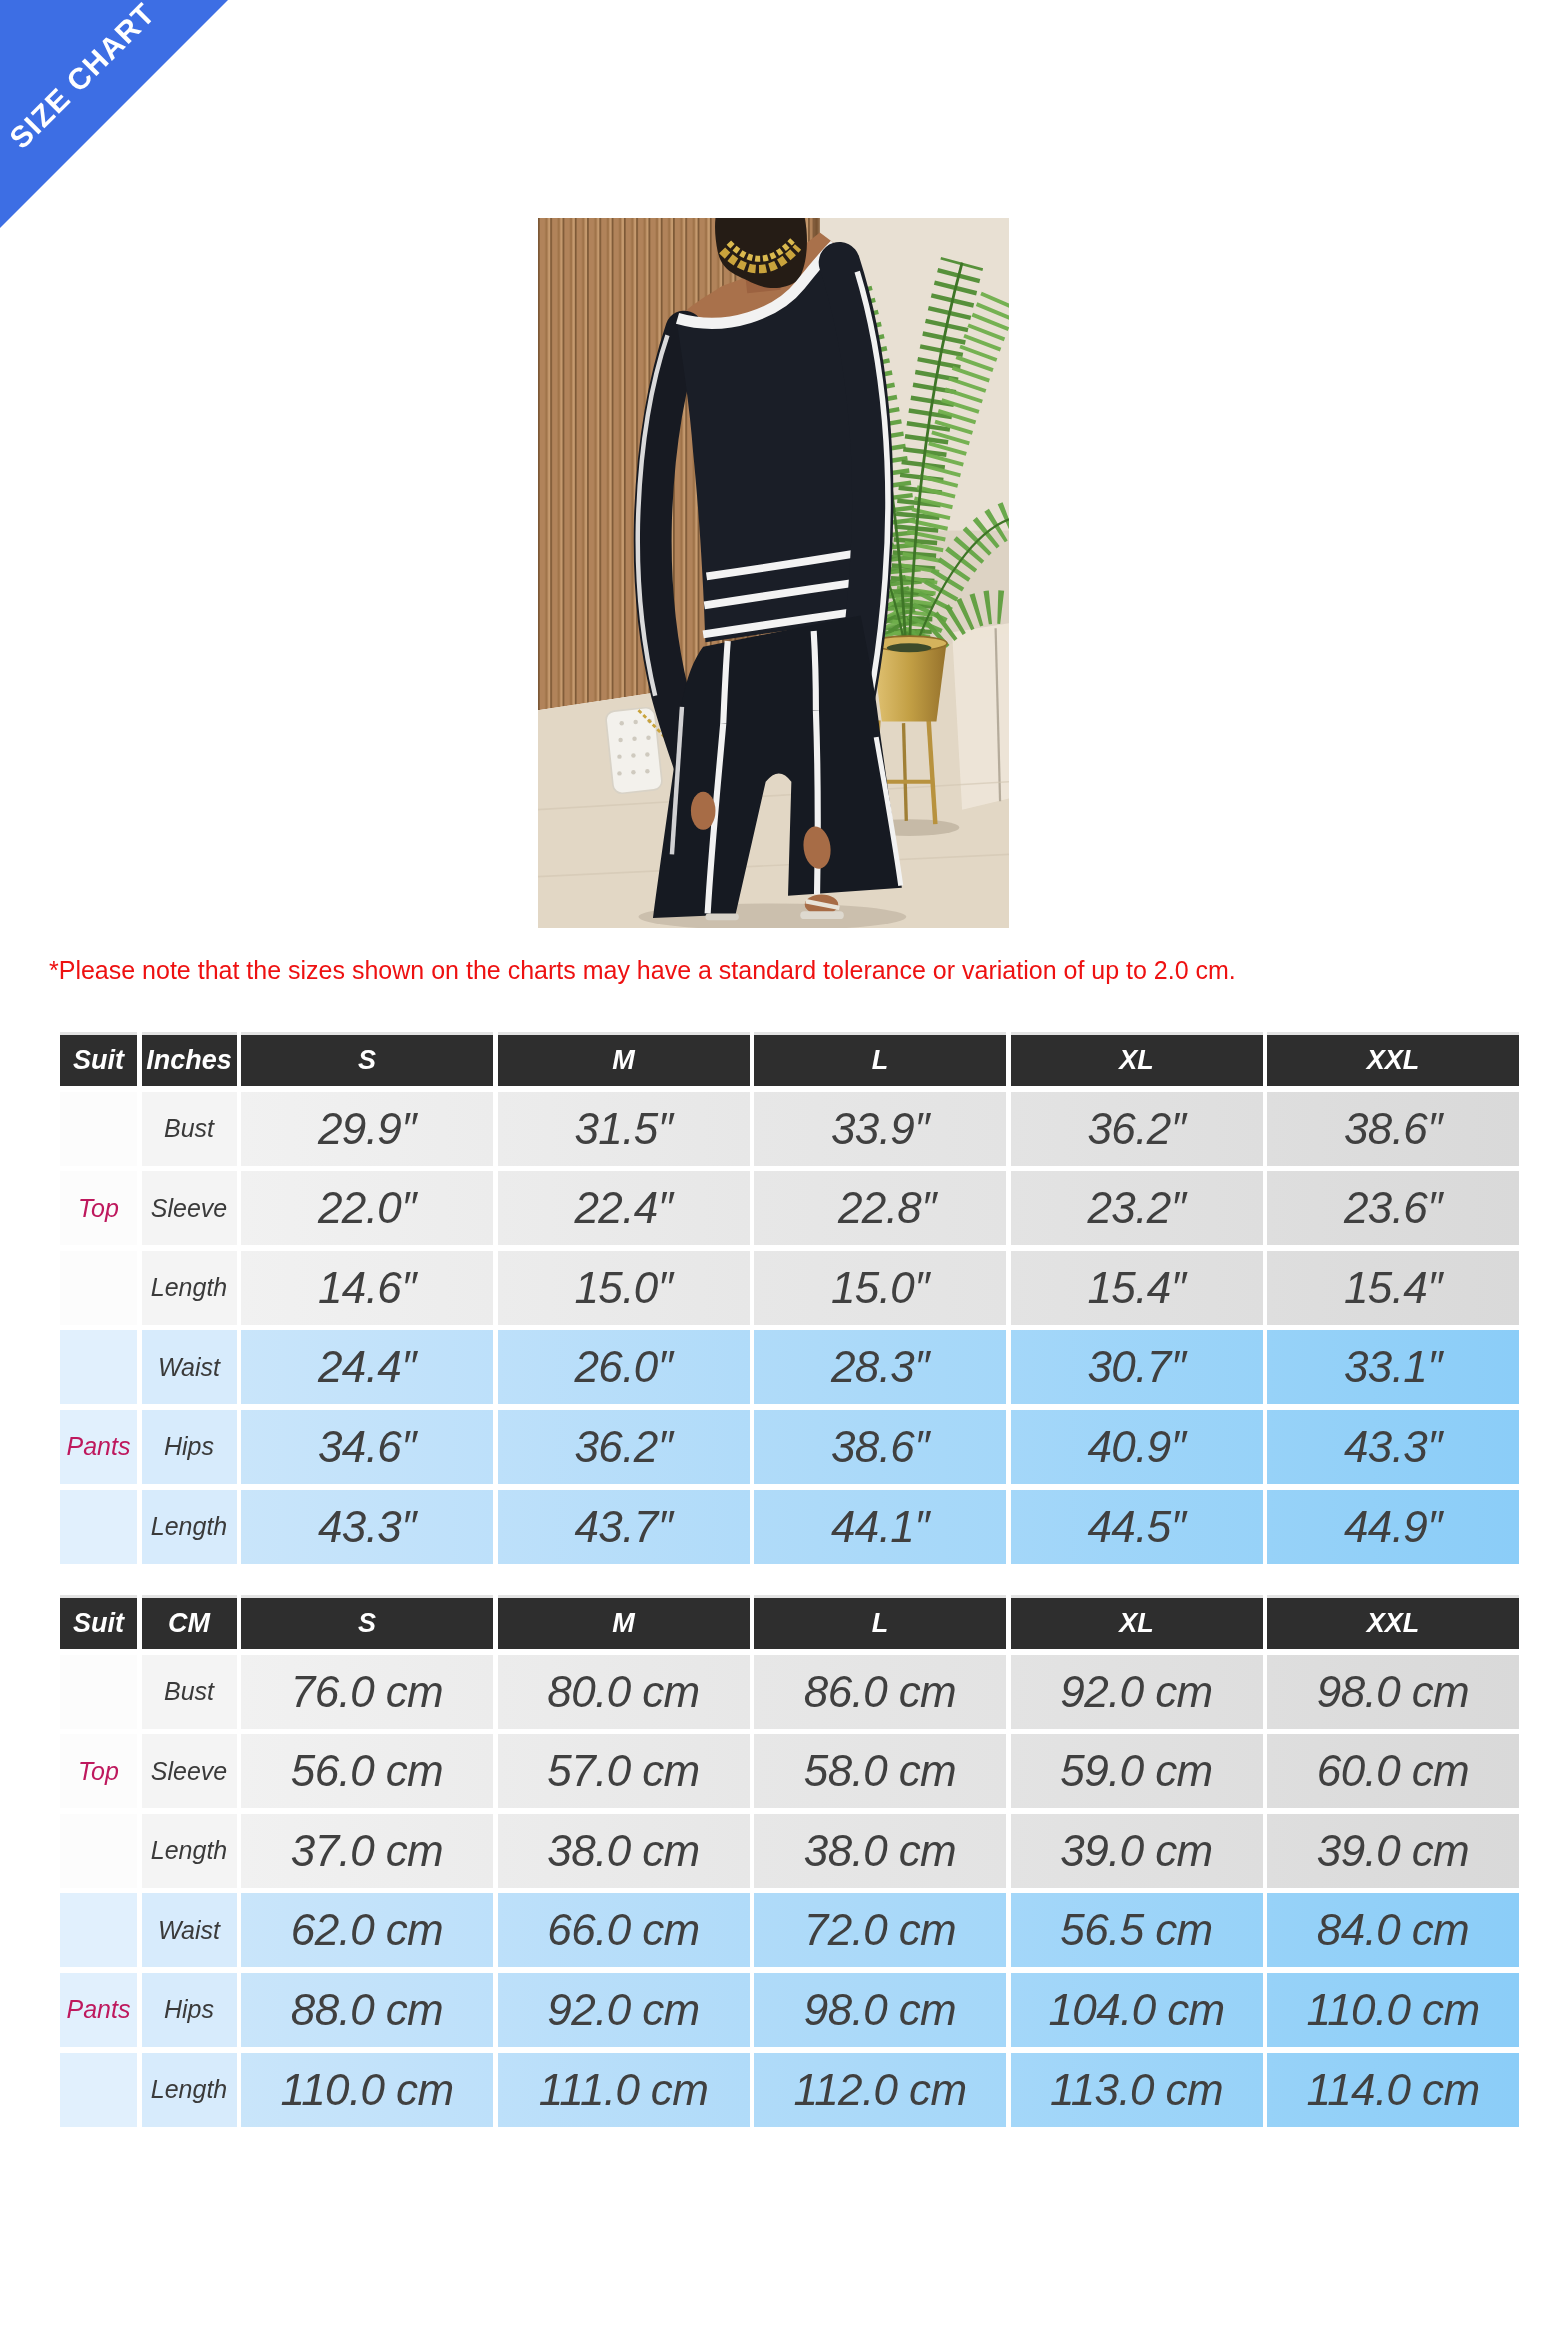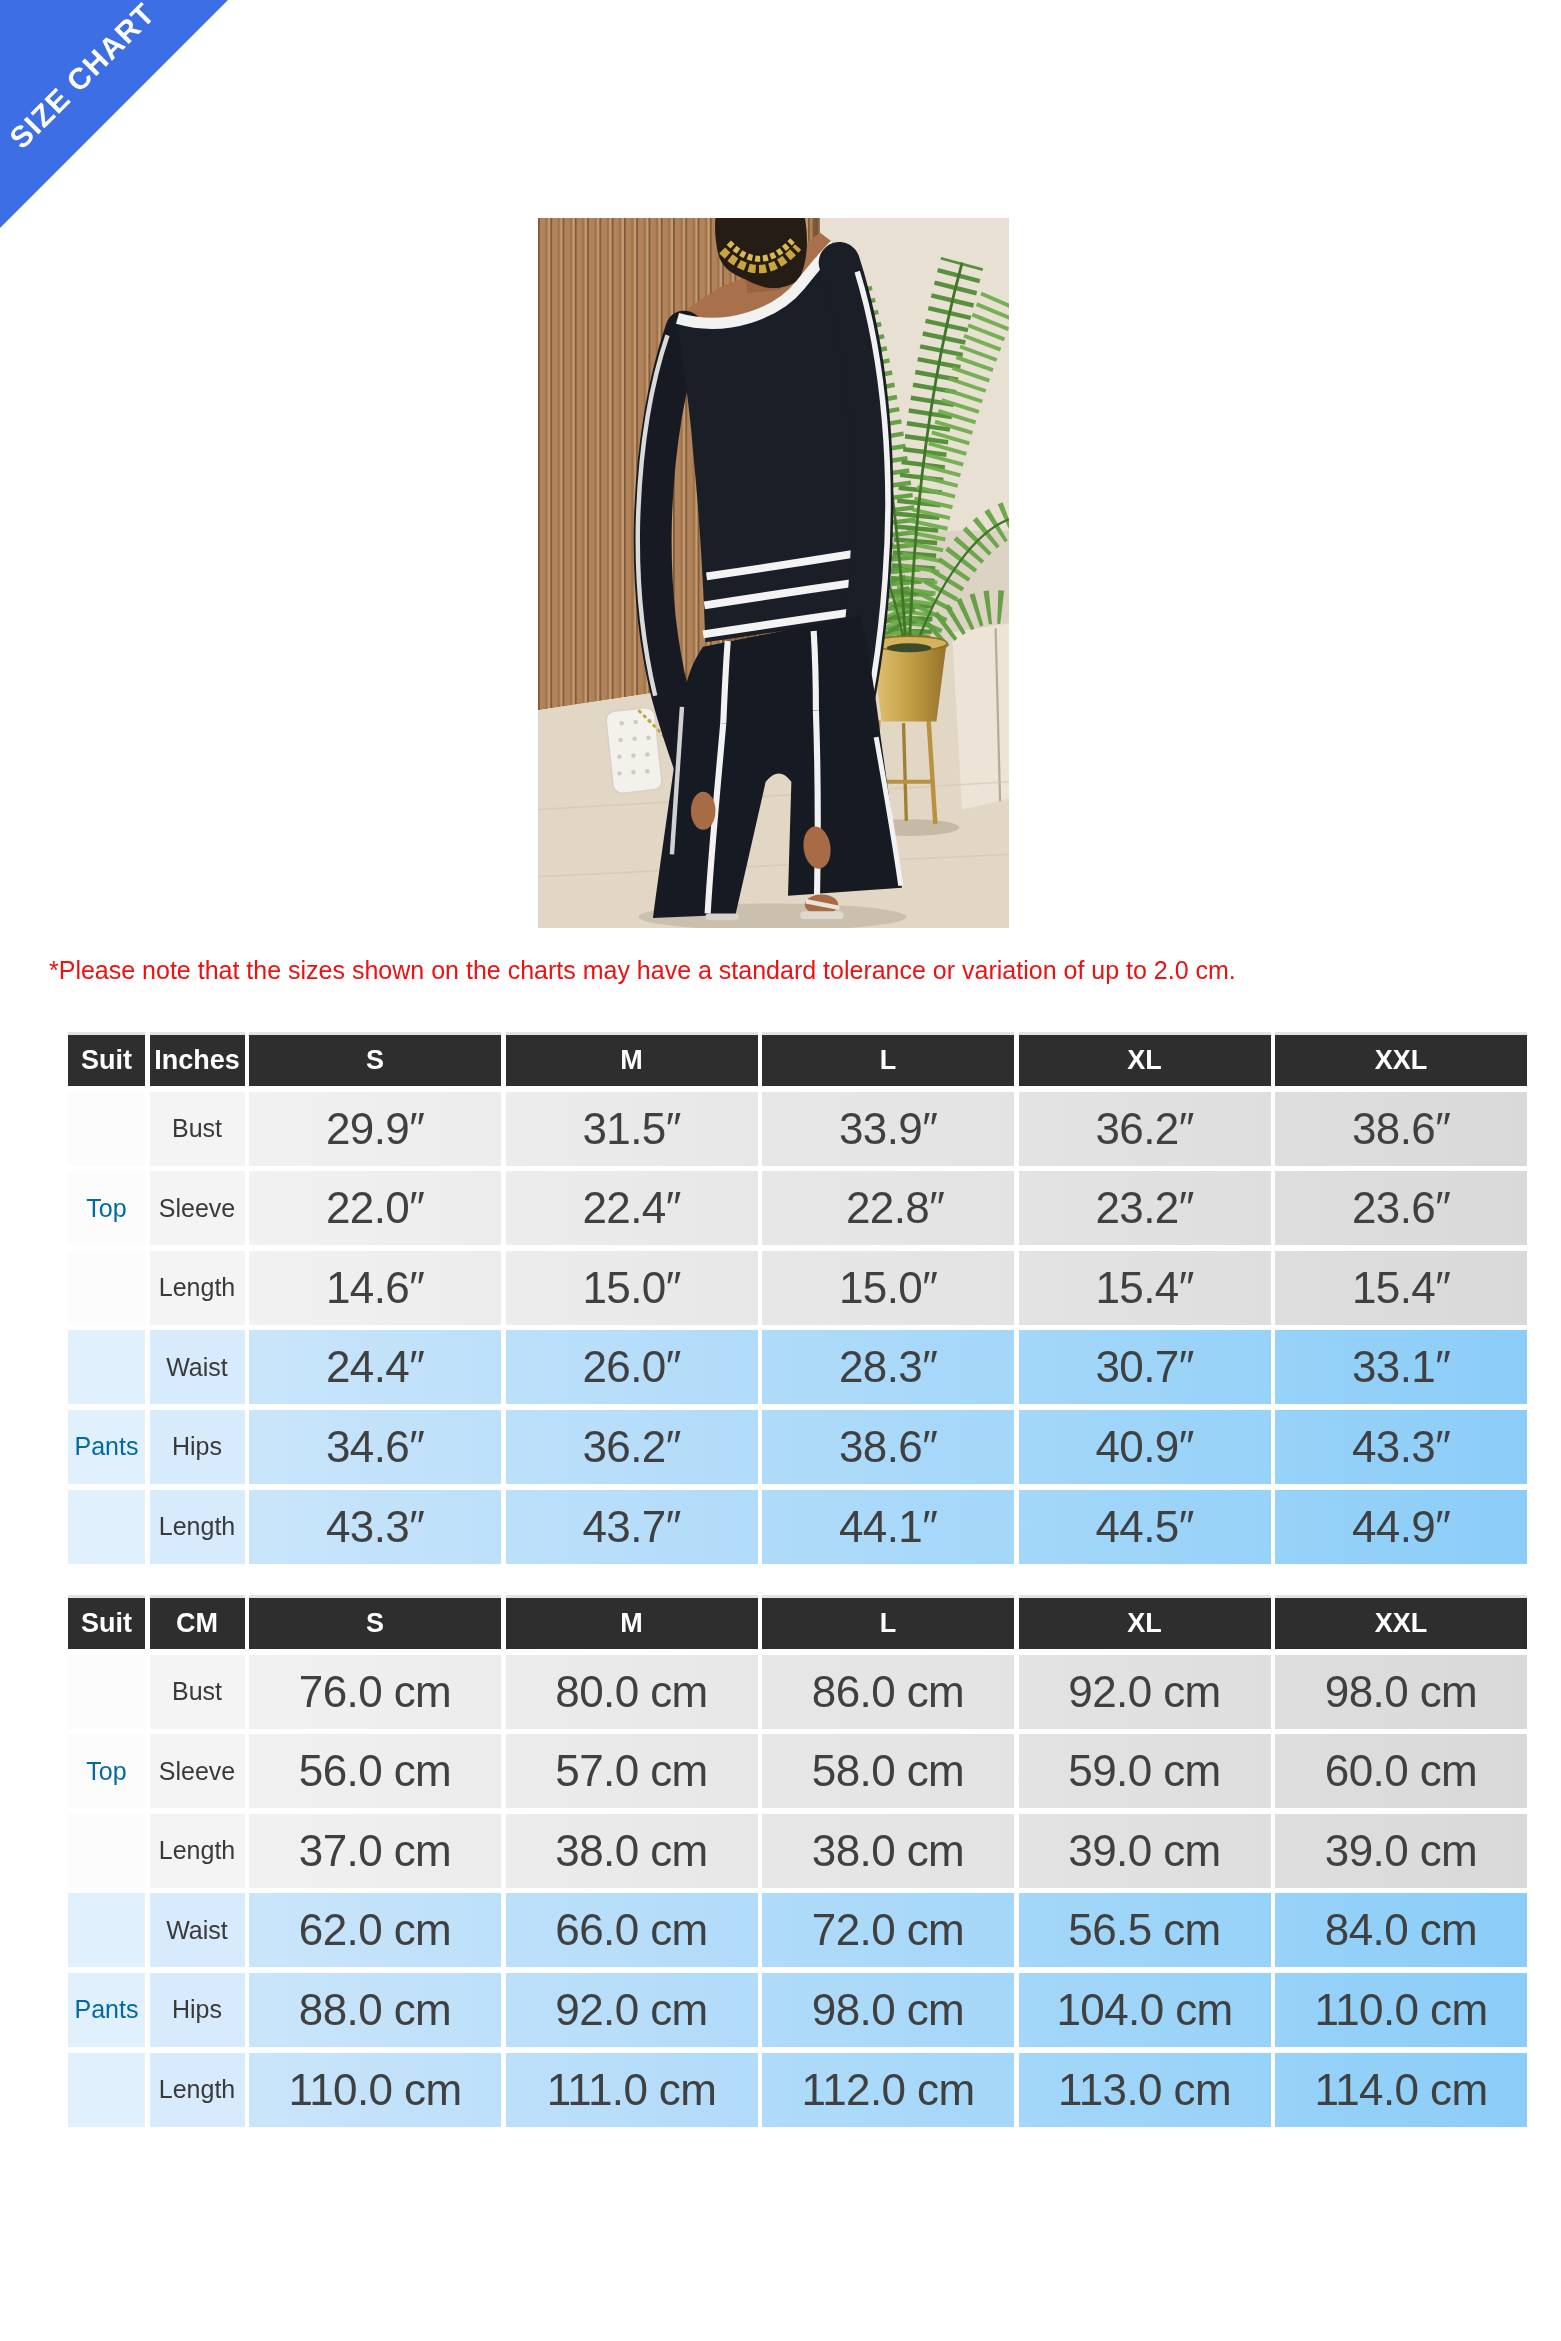--- a/index.html
+++ b/index.html
@@ -15,29 +15,29 @@
 
   
   .photo{position:absolute;left:538px;top:218px;width:471px;height:710px;}
   .photo svg{display:block;width:100%;height:100%;}
 
   
   .note{position:absolute;left:49px;top:956px;margin:0;font-size:25px;
         font-weight:400;white-space:nowrap;}
 
   
-  .size-table{position:absolute;left:68px;width:1461px;display:grid;
+  .size-table{position:absolute;left:60px;width:1461px;display:grid;
         grid-template-columns:77px 95px repeat(5,252px);
         grid-template-rows:54px repeat(6,74px);
-        column-gap:4.5px;row-gap:5.6px;background:#ffffff;}
+        column-gap:4.5px;row-gap:5.6px;background:#ffffff;font-style:italic;}
   #table-inches{top:1032px;}
   #table-cm{top:1595px;}
   .cell{display:flex;align-items:center;justify-content:center;box-sizing:border-box;}
   .h{color:#ffffff;font-weight:700;font-size:27px;border-top:3.4px solid #e3e3e3;}
-  .sec{font-size:25px;color:#0369a1;}
+  .sec{font-size:25px;color:#be185d;}
   .lab{font-size:25px;color:#3a3a3a;}
   .val{font-size:44px;color:#404040;letter-spacing:-0.6px;}
 </style>
 </head>
 <body>
 
 <div class="ribbon" style="background: rgb(61, 110, 228);">
   <div class="ribbon-text" style="color: rgb(255, 255, 255);">SIZE CHART</div>
 </div>
 

